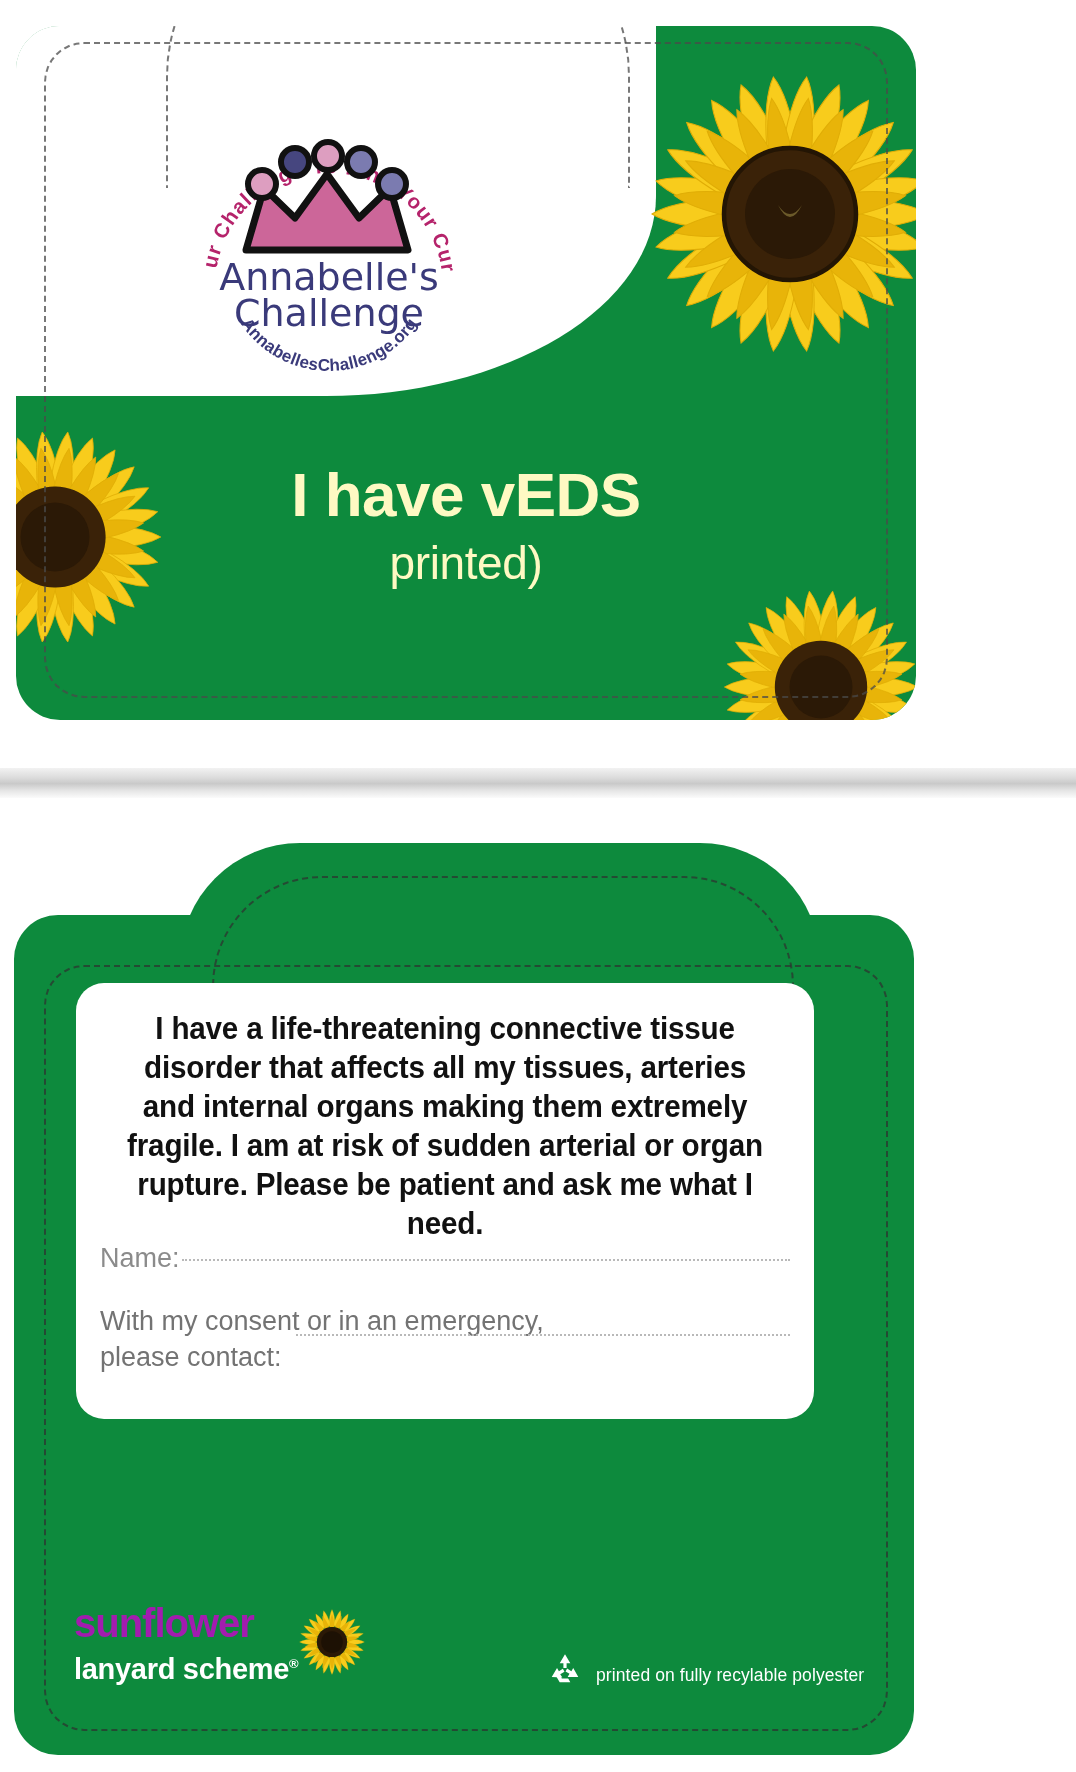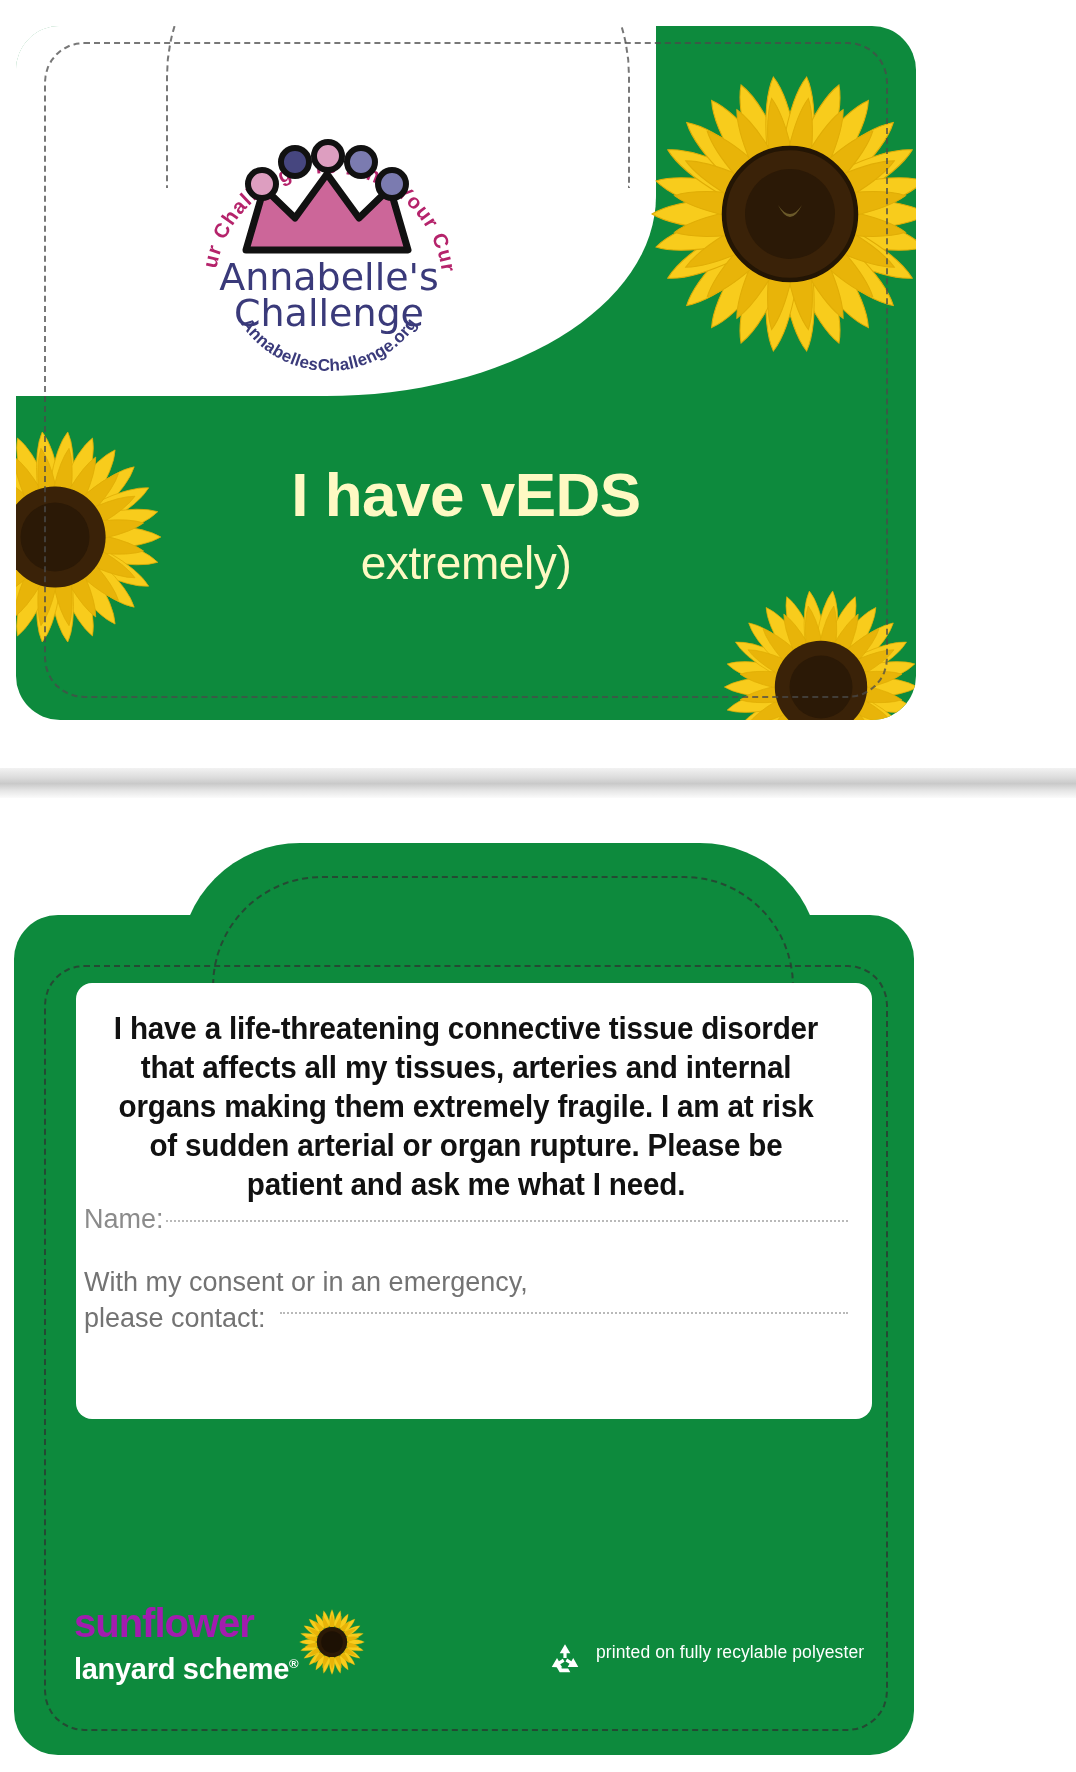--- a/index.html
+++ b/index.html
@@ -78,42 +78,42 @@
     border:2px dashed #2f2f2f;border-radius:40px;opacity:.7;
   }
   #back-dash-tab{
     position:absolute;left:212px;top:876px;width:578px;height:200px;
     border:2px dashed #2f2f2f;border-radius:110px 110px 0 0;border-bottom:none;
     opacity:.7;
   }
 
   
   #info-panel{
-    position:absolute;left:76px;top:983px;width:796px;height:436px;
-    background:#ffffff;border-radius:16px;box-sizing:border-box;
-    padding:26px 24px 18px 8px;
+    position:absolute;left:76px;top:983px;width:738px;height:436px;
+    background:#ffffff;border-radius:28px;box-sizing:border-box;
+    padding:26px 24px 18px 24px;
   }
   #statement{
     text-align:center;color:#111111;font-weight:bold;
     font-size:31.5px;line-height:1.24;letter-spacing:-.2px;
     font-family:"Liberation Sans","DejaVu Sans",sans-serif;
     transform:scaleX(.94);transform-origin:center top;
   }
   .field-row{
     display:flex;align-items:baseline;color:#8b8b8b;font-weight:400;
     font-size:27px;letter-spacing:0px;
   }
   #name-row{}
   .field-label{white-space:nowrap;}
   .dotted-fill{
     flex:1;border-bottom:2.5px dotted #b9b9b9;
     transform:translateY(-6px);margin-left:2px;
   }
   #consent-block{margin-top:30px;color:#737373;font-size:27px;line-height:1.32;}
-  #consent-line2{display:flex;align-items:center;}
+  #consent-line2{display:flex;align-items:flex-start;}
 
   
   #sunflower-logo{
     position:absolute;left:74px;top:1604px;width:330px;height:96px;
   }
   #sunflower-word{
     color:#a21caf;font-weight:bold;font-size:40px;line-height:.98;
     letter-spacing:-1px;
   }
   #lanyard-word{
@@ -121,21 +121,21 @@
     letter-spacing:-.3px;margin-top:12px;
   }
   #lanyard-word sup{font-size:13px;vertical-align:super;}
   #sunflower-mark{
     position:absolute;left:222px;top:2px;width:72px;height:72px;
   }
 
   
   #recycle-note{
     position:absolute;left:548px;top:1642px;width:340px;height:44px;
-    display:flex;align-items:flex-start;gap:14px;color:#ffffff;
+    display:flex;align-items:flex-end;gap:14px;color:#ffffff;
   }
   #recycle-icon{width:34px;height:34px;flex:0 0 34px;}
   #recycle-text{font-size:17.5px;letter-spacing:.1px;white-space:nowrap;}
 </style>
 </head>
 <body>
 
 <div id="front-card">
 
   <div id="front-white-lobe"></div>
@@ -335,21 +335,21 @@
 
       <text font-family="'Liberation Sans',sans-serif" font-size="17" font-weight="bold" fill="#3a3a7a" letter-spacing=".2">
         <textPath href="#arcBottom" startOffset="50%" text-anchor="middle">AnnabellesChallenge.org</textPath>
       </text>
     </svg>
   </div>
 
   <div id="front-text">
     <div id="front-title">I have vEDS</div>
     <div id="front-subtitle">
-      <div>extremely)</div>
+      <div>printed)</div>
     </div>
   </div>
 </div>
 
 <div id="divider-bar"></div>
 
 <div id="back-tab"></div>
 <div id="back-card"></div>
 <div id="back-dash-tab"></div>
 <div id="back-dash-outline"></div>

